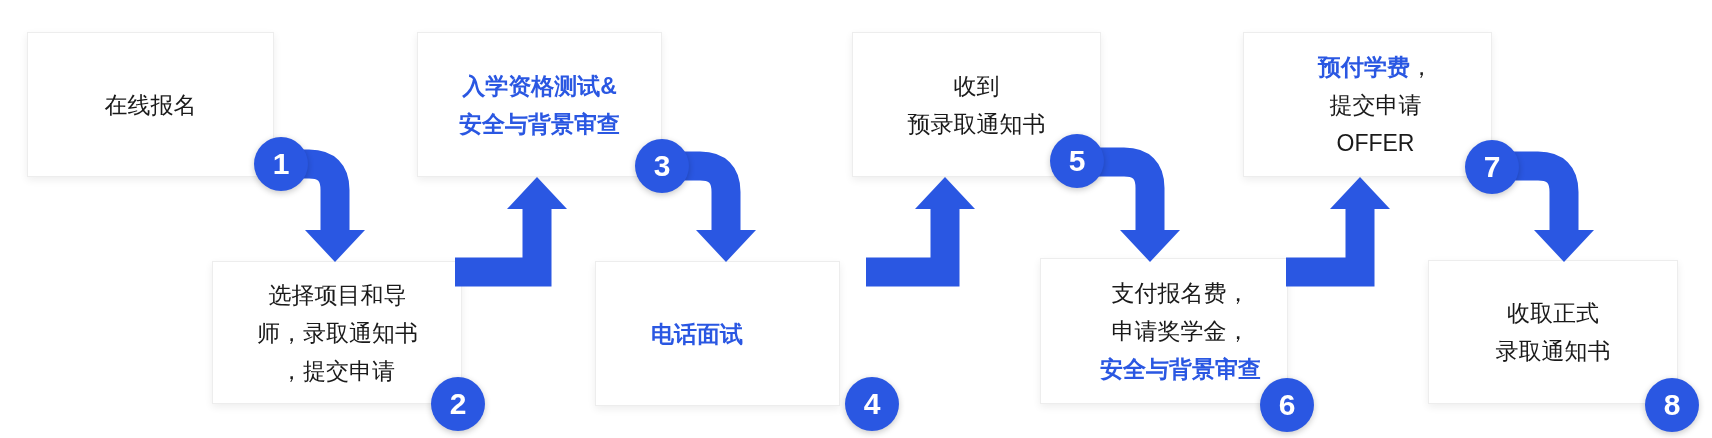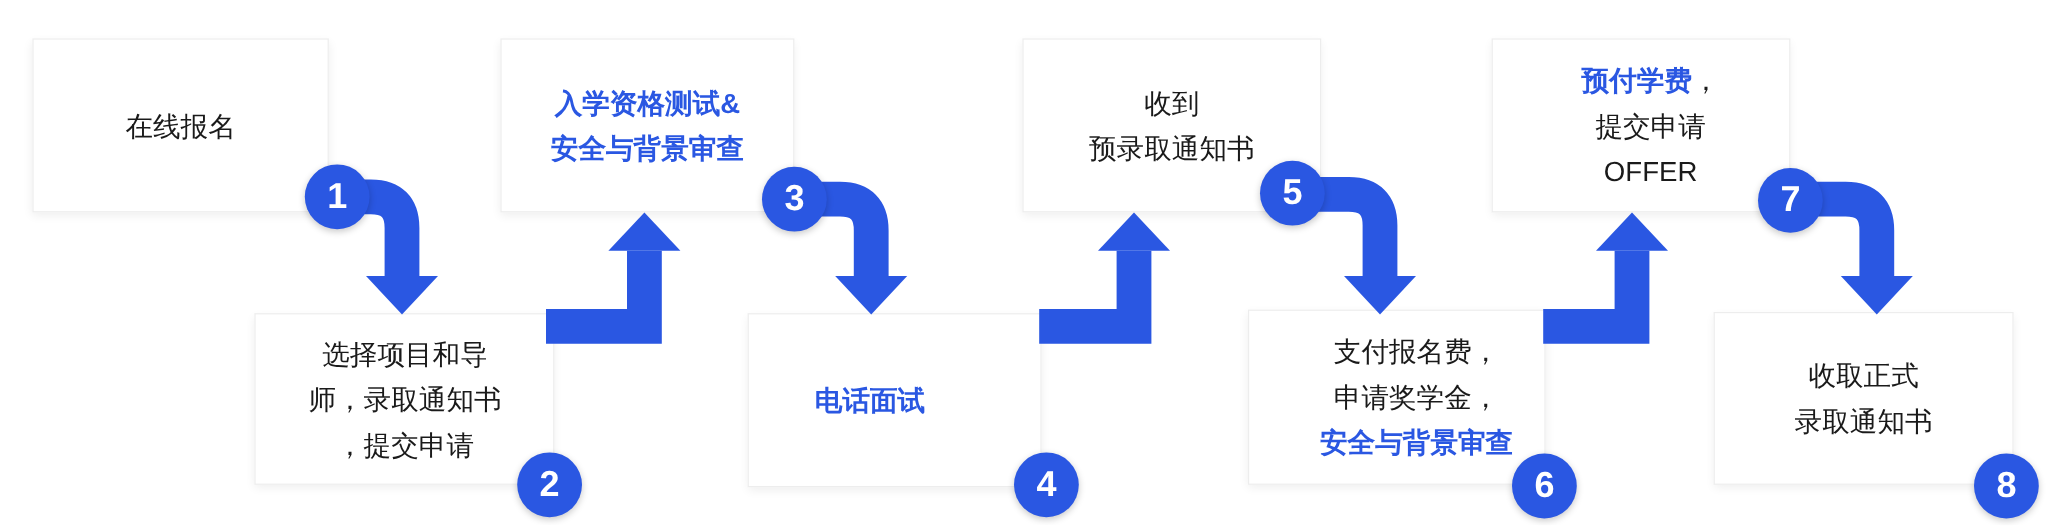--- a/index.html
+++ b/index.html
@@ -46,21 +46,21 @@
       </div>
     </div>
 
   <div class="card center" style="left:417px;top:32px;width:245px;height:145px;">
       <div class="lines">
         <div class="line"><span class="seg-blue">入学资格测试&amp;</span></div>
         <div class="line"><span class="seg-blue">安全与背景审查</span></div>
       </div>
     </div>
 
-  <div class="card left" style="left:623px;top:261px;width:245px;height:145px;padding-left:55px;">
+  <div class="card left" style="left:595px;top:261px;width:245px;height:145px;padding-left:55px;">
       <div class="lines">
         <div class="line"><span class="seg-blue">电话面试</span></div>
       </div>
     </div>
 
   <div class="card center" style="left:852px;top:32px;width:249px;height:145px;">
       <div class="lines">
         <div class="line"><span class="seg-dark">收到</span></div>
         <div class="line"><span class="seg-dark">预录取通知书</span></div>
       </div>

